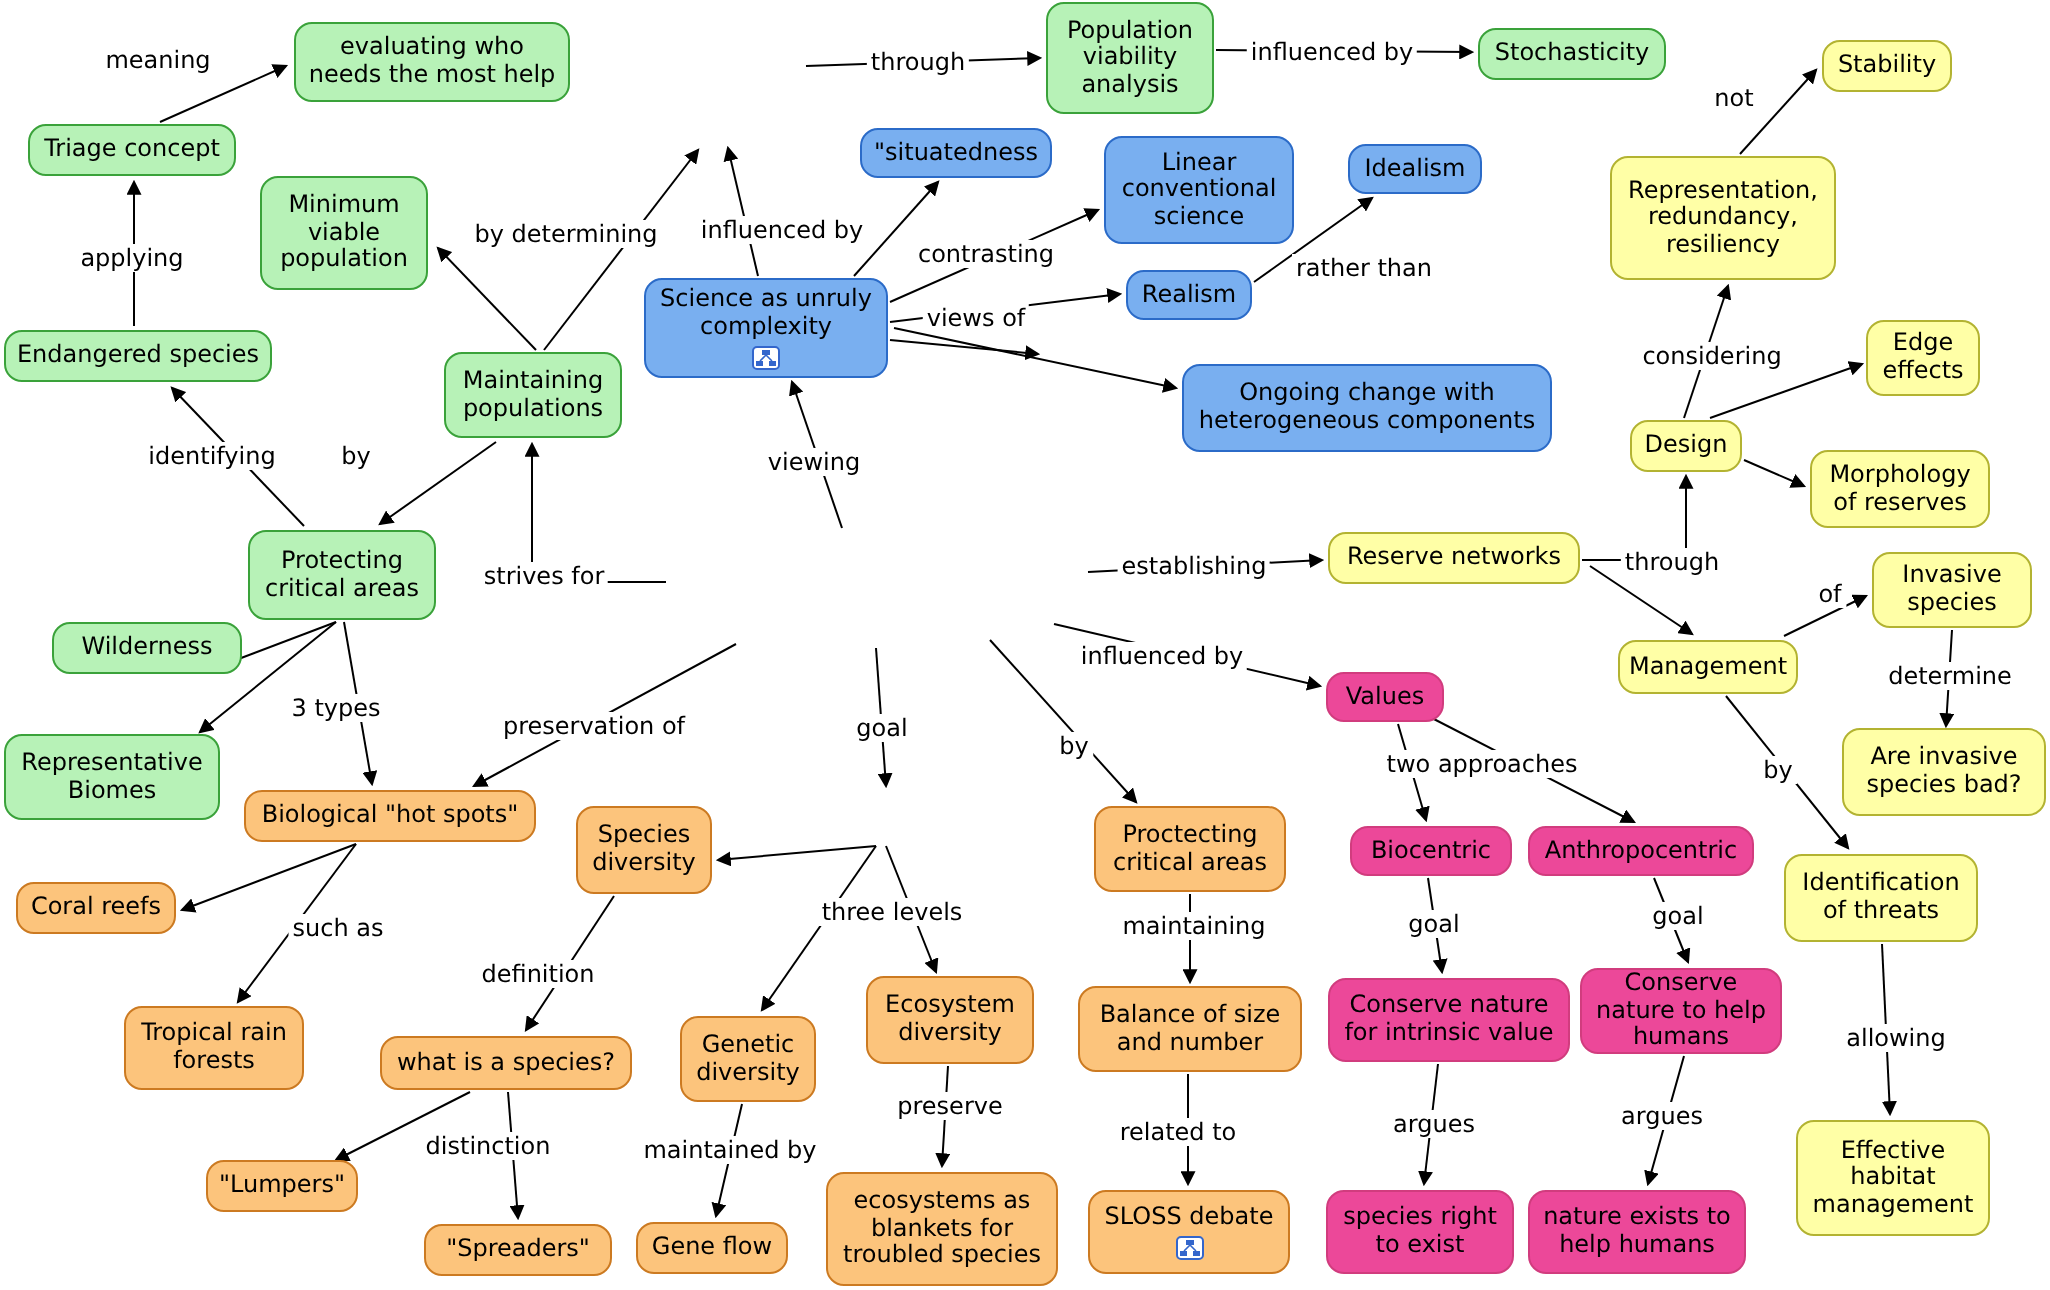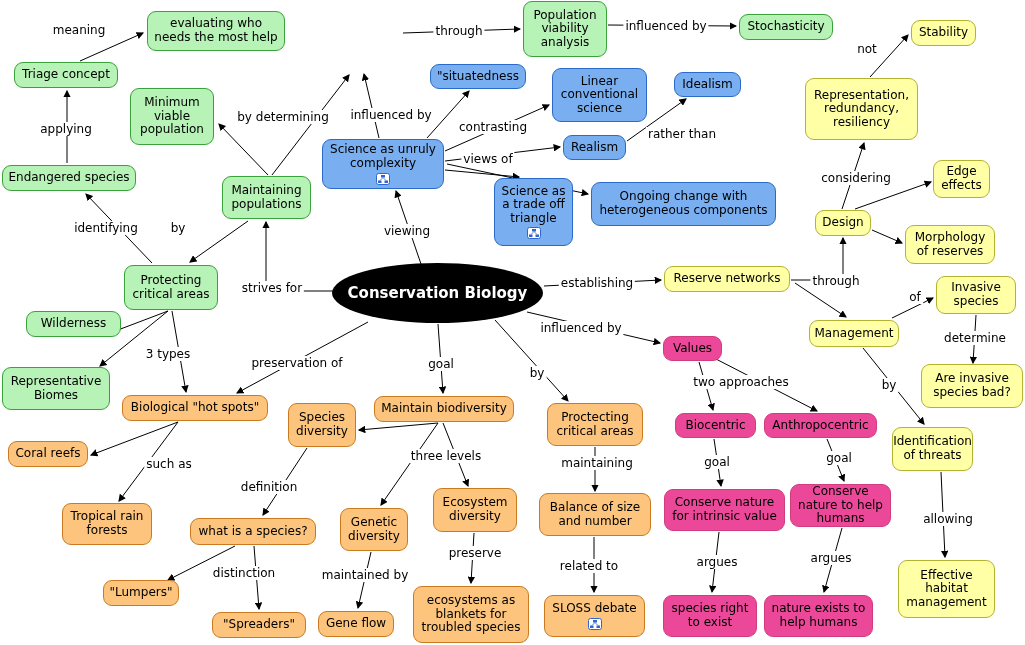--- a/index.html
+++ b/index.html
@@ -116,23 +116,20 @@
   <div class="elabel" style="left:717px;top:562px">argues</div>
   <div class="elabel" style="left:831px;top:558px">argues</div>
   <div class="elabel" style="left:836px;top:281px">through</div>
   <div class="elabel" style="left:856px;top:178px">considering</div>
   <div class="elabel" style="left:867px;top:49px">not</div>
   <div class="elabel" style="left:915px;top:297px">of</div>
   <div class="elabel" style="left:975px;top:338px">determine</div>
   <div class="elabel" style="left:889px;top:385px">by</div>
   <div class="elabel" style="left:948px;top:519px">allowing</div>
 
-  <div class="center-node" style="left:332px;top:263px;width:211px;height:60px">
-    <span>Conservation Biology</span>
-  </div>
 
   <div class="node green" style="left:147px;top:11px;width:138px;height:40px">
       <span>evaluating who needs the most help</span>
     </div>
   <div class="node green" style="left:14px;top:62px;width:104px;height:26px">
       <span>Triage concept</span>
     </div>
   <div class="node green" style="left:130px;top:88px;width:84px;height:57px">
       <span>Minimum viable population</span>
     </div>
@@ -173,30 +170,20 @@
         <rect x="0.5" y="0.5" width="13" height="11" rx="2" fill="#fff" stroke="#3366cc"></rect>
         <rect x="5" y="2" width="4" height="2.5" fill="#3366cc"></rect>
         <rect x="2" y="7.5" width="3.5" height="2.5" fill="#3366cc"></rect>
         <rect x="8.5" y="7.5" width="3.5" height="2.5" fill="#3366cc"></rect>
         <path d="M7 4.5 L4 7.5 M7 4.5 L10 7.5" stroke="#3366cc" stroke-width="0.8" fill="none"></path>
       </svg>
   </div>
   <div class="node blue" style="left:563px;top:135px;width:63px;height:25px">
       <span>Realism</span>
     </div>
-  <div class="node blue" style="left:494px;top:178px;width:79px;height:68px">
-    <span>Science as a trade off triangle</span>
-    <svg class="res-icon" width="14" height="12" viewBox="0 0 14 12">
-        <rect x="0.5" y="0.5" width="13" height="11" rx="2" fill="#fff" stroke="#3366cc"></rect>
-        <rect x="5" y="2" width="4" height="2.5" fill="#3366cc"></rect>
-        <rect x="2" y="7.5" width="3.5" height="2.5" fill="#3366cc"></rect>
-        <rect x="8.5" y="7.5" width="3.5" height="2.5" fill="#3366cc"></rect>
-        <path d="M7 4.5 L4 7.5 M7 4.5 L10 7.5" stroke="#3366cc" stroke-width="0.8" fill="none"></path>
-      </svg>
-  </div>
   <div class="node blue" style="left:591px;top:182px;width:185px;height:44px">
       <span>Ongoing change with heterogeneous components</span>
     </div>
 
   <div class="node yellow" style="left:911px;top:20px;width:65px;height:26px">
       <span>Stability</span>
     </div>
   <div class="node yellow" style="left:805px;top:78px;width:113px;height:62px">
       <span>Representation, redundancy, resiliency</span>
     </div>
@@ -214,41 +201,38 @@
     </div>
   <div class="node yellow" style="left:809px;top:320px;width:90px;height:27px">
       <span>Management</span>
     </div>
   <div class="node yellow" style="left:936px;top:276px;width:80px;height:38px">
       <span>Invasive species</span>
     </div>
   <div class="node yellow" style="left:921px;top:364px;width:102px;height:44px">
       <span>Are invasive species bad?</span>
     </div>
-  <div class="node yellow" style="left:892px;top:427px;width:81px;height:44px">
+  <div class="node yellow" style="left:892px;top:427px;width:97px;height:44px">
       <span>Identification of threats</span>
     </div>
   <div class="node yellow" style="left:898px;top:560px;width:97px;height:58px">
       <span>Effective habitat management</span>
     </div>
 
   <div class="node orange" style="left:122px;top:395px;width:146px;height:26px">
       <span>Biological "hot spots"</span>
     </div>
   <div class="node orange" style="left:8px;top:441px;width:80px;height:26px">
       <span>Coral reefs</span>
     </div>
   <div class="node orange" style="left:62px;top:503px;width:90px;height:42px">
       <span>Tropical rain forests</span>
     </div>
   <div class="node orange" style="left:288px;top:403px;width:68px;height:44px">
       <span>Species diversity</span>
-    </div>
-  <div class="node orange" style="left:374px;top:396px;width:140px;height:26px">
-      <span>Maintain biodiversity</span>
     </div>
   <div class="node orange" style="left:190px;top:518px;width:126px;height:27px">
       <span>what is a species?</span>
     </div>
   <div class="node orange" style="left:340px;top:508px;width:68px;height:43px">
       <span>Genetic diversity</span>
     </div>
   <div class="node orange" style="left:433px;top:488px;width:84px;height:44px">
       <span>Ecosystem diversity</span>
     </div>

